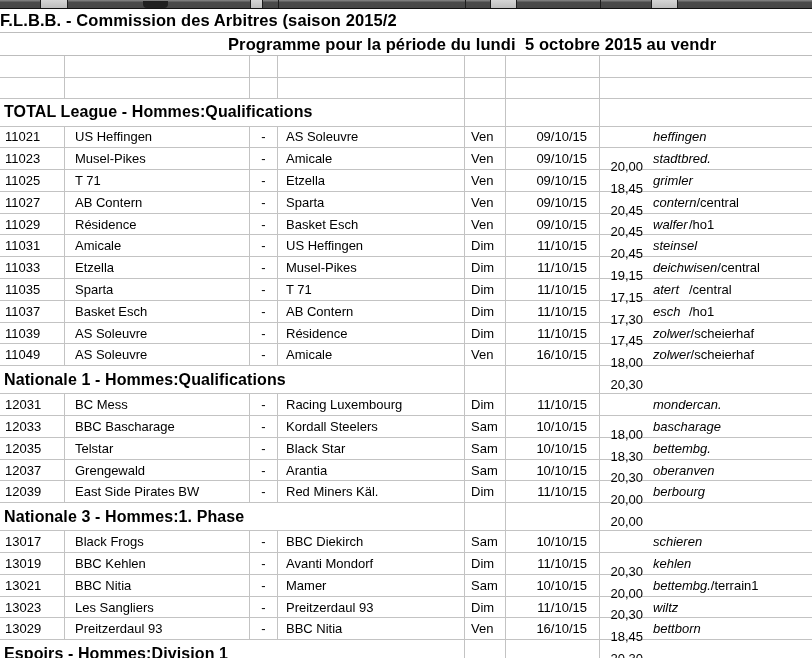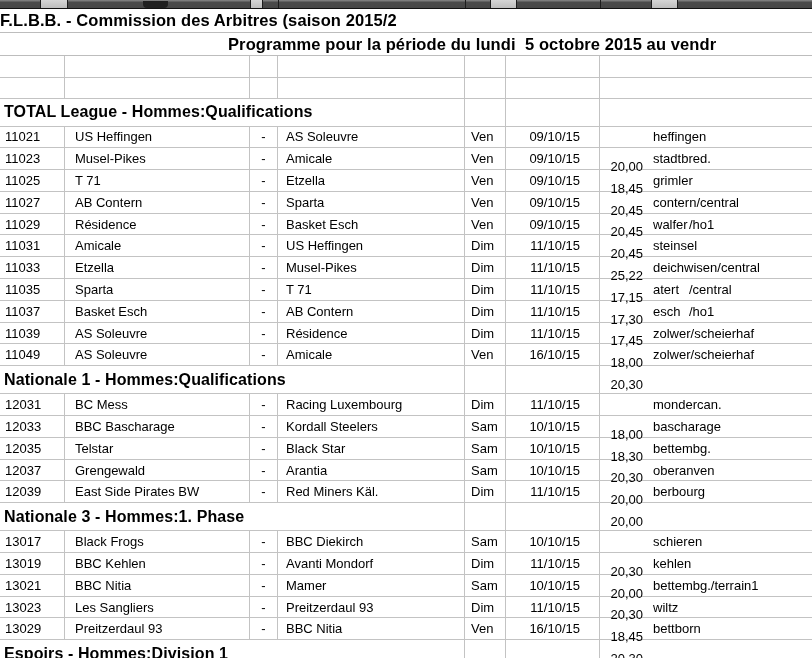--- a/index.html
+++ b/index.html
@@ -39,25 +39,25 @@
   .cell{
     border-right:1px solid #c3c3c3;box-sizing:border-box;
     display:flex;align-items:center;font-size:13px;white-space:nowrap;overflow:visible;
     flex:none;
   }
   .c-num   {width:65px; padding-left:5px;}
   .c-home  {width:185px;padding-left:10px;}
   .c-sep   {width:28px; justify-content:center;}
   .c-away  {width:187px;padding-left:8px;}
   .c-day   {width:41px; padding-left:6px;}
-  .c-date  {width:94px; justify-content:flex-end;padding-right:19px;}
+  .c-date  {width:94px; justify-content:flex-end;padding-right:12px;}
   .c-time  {width:48px; justify-content:flex-end;padding-right:4px;margin-top:40px;}
   .c-venue {width:170px;padding-left:5px;border-right:none;}
   .c-merged{width:465px;padding-left:4px;font-weight:700;font-size:16px;letter-spacing:0.1px;}
-  .venue-place{display:inline-block;min-width:36px;}
+  .venue-place{display:inline-block;min-width:36px;font-style:italic;}
   .venue-hall{display:inline-block;}
 </style>
 </head>
 <body>
 
 <div id="sheet">
 
   <div class="strip">
     <div class="seg" style="left:40px;width:28px;"></div>
     <div class="seg" style="left:250px;width:13px;"></div>
@@ -169,21 +169,21 @@
           <span class="venue-hall">/ho1</span>
         </div>
       </div>
       <div class="row data-row">
         <div class="cell c-num">11031</div>
         <div class="cell c-home">Amicale</div>
         <div class="cell c-sep">-</div>
         <div class="cell c-away">US Heffingen</div>
         <div class="cell c-day">Dim</div>
         <div class="cell c-date">11/10/15</div>
-        <div class="cell c-time">25,22</div>
+        <div class="cell c-time">19,15</div>
         <div class="cell c-venue">
           <span class="venue-place">steinsel</span>
           <span class="venue-hall"></span>
         </div>
       </div>
       <div class="row data-row">
         <div class="cell c-num">11033</div>
         <div class="cell c-home">Etzella</div>
         <div class="cell c-sep">-</div>
         <div class="cell c-away">Musel-Pikes</div>

